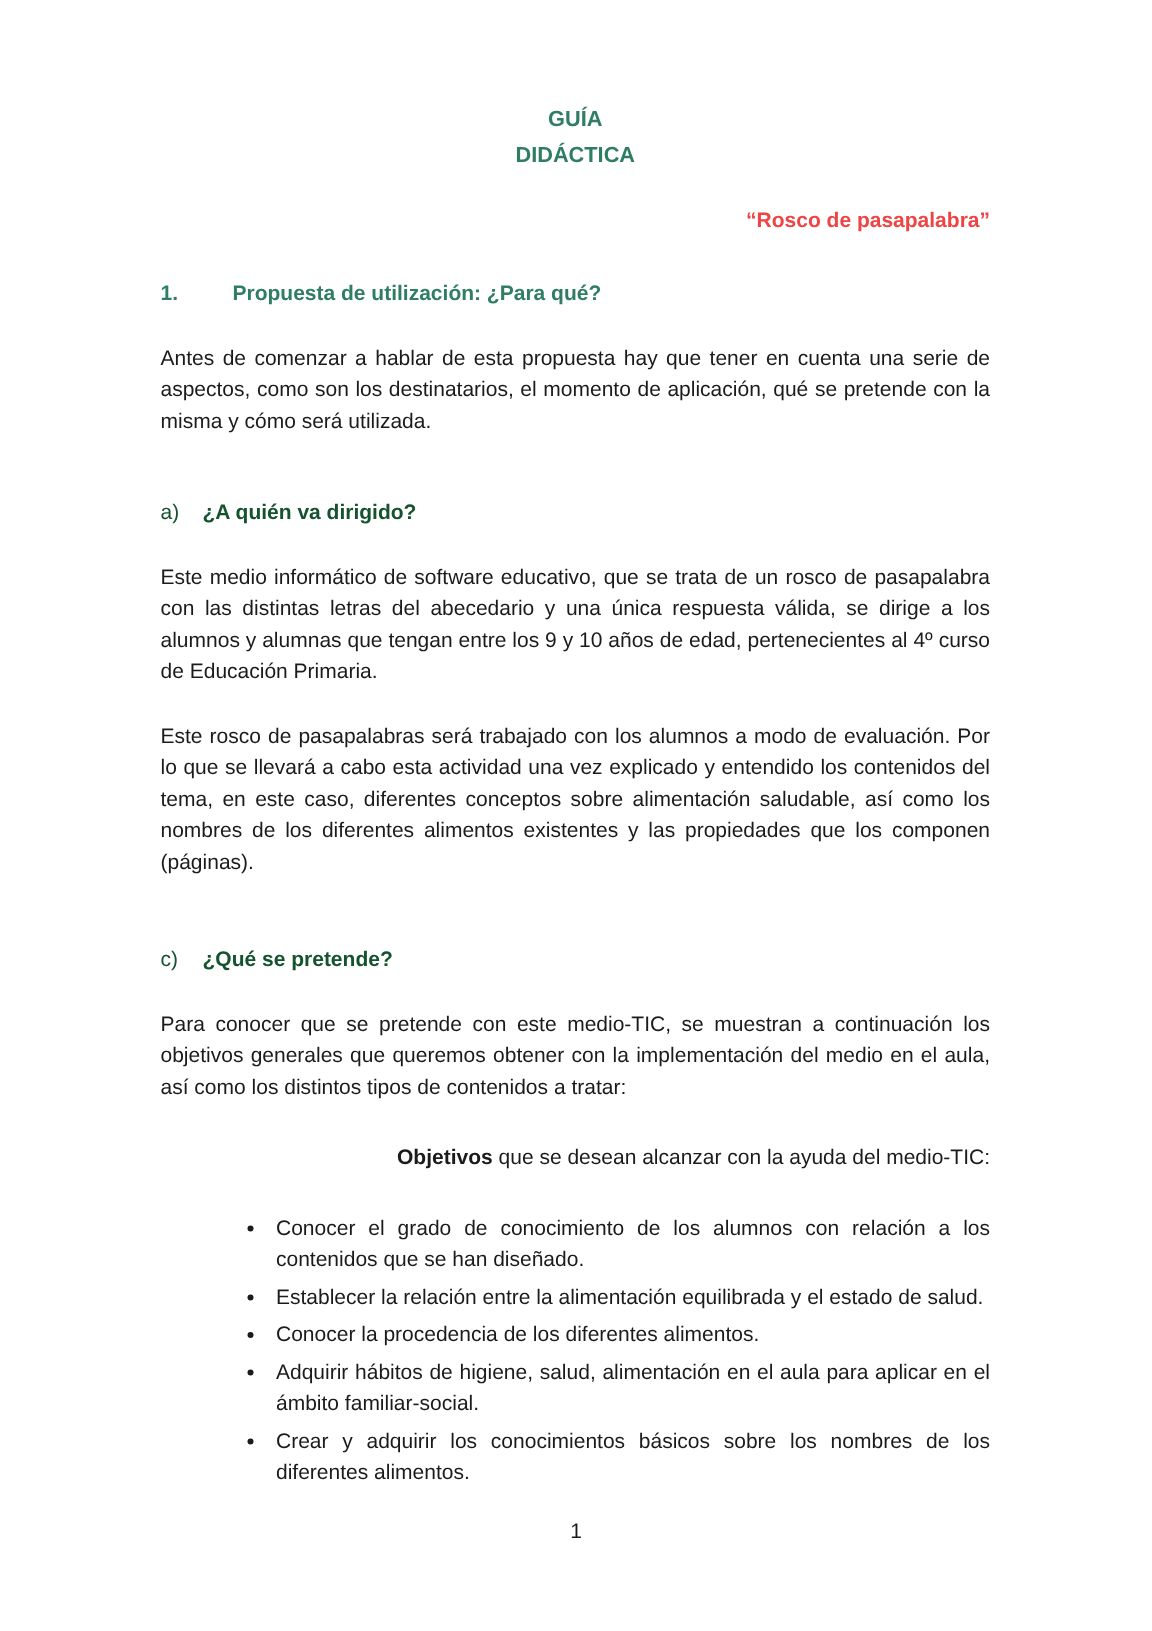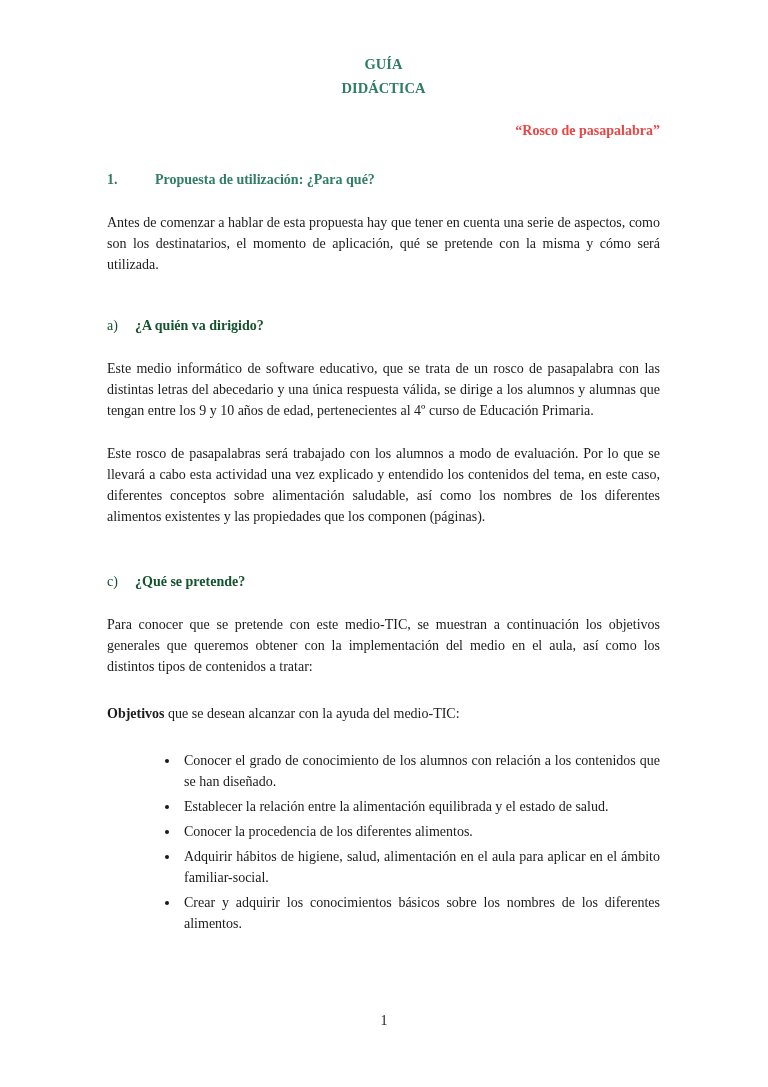--- a/index.html
+++ b/index.html
@@ -14,23 +14,22 @@
     font-family: "Liberation Sans", sans-serif;
     color: #1b1b1b;
     font-size: 14px;
     line-height: 21px;
     position: relative;
   }
   .page {
     box-sizing: border-box;
     width: 768px;
     height: 1087px;
-    padding: 52px 108px 0 107px;
+    padding: 68px 108px 0 107px;
     position: relative;
-    font-family: Liberation Serif, serif;
   }
 
   .title-block { text-align: center; }
   .title-line {
     margin: 0;
     font-weight: 700;
     color: #2E7D64;
     font-size: 14.5px;
     line-height: 24px;
   }
@@ -73,21 +72,21 @@
     font-weight: 400;
   }
   .sub-text { font-weight: 700; }
 
   .para {
     margin: 22px 0 0 0;
     text-align: justify;
   }
   .objetivos-line {
     margin: 26px 0 0 0;
-    text-align: left;
+    text-align: right;
   }
   .objetivos-label { font-weight: 700; }
 
   ul.bullets {
     margin: 26px 0 0 0;
     padding: 0 0 0 73px;
   }
   ul.bullets li {
     list-style: disc outside;
     margin: 0 0 4px 0;

